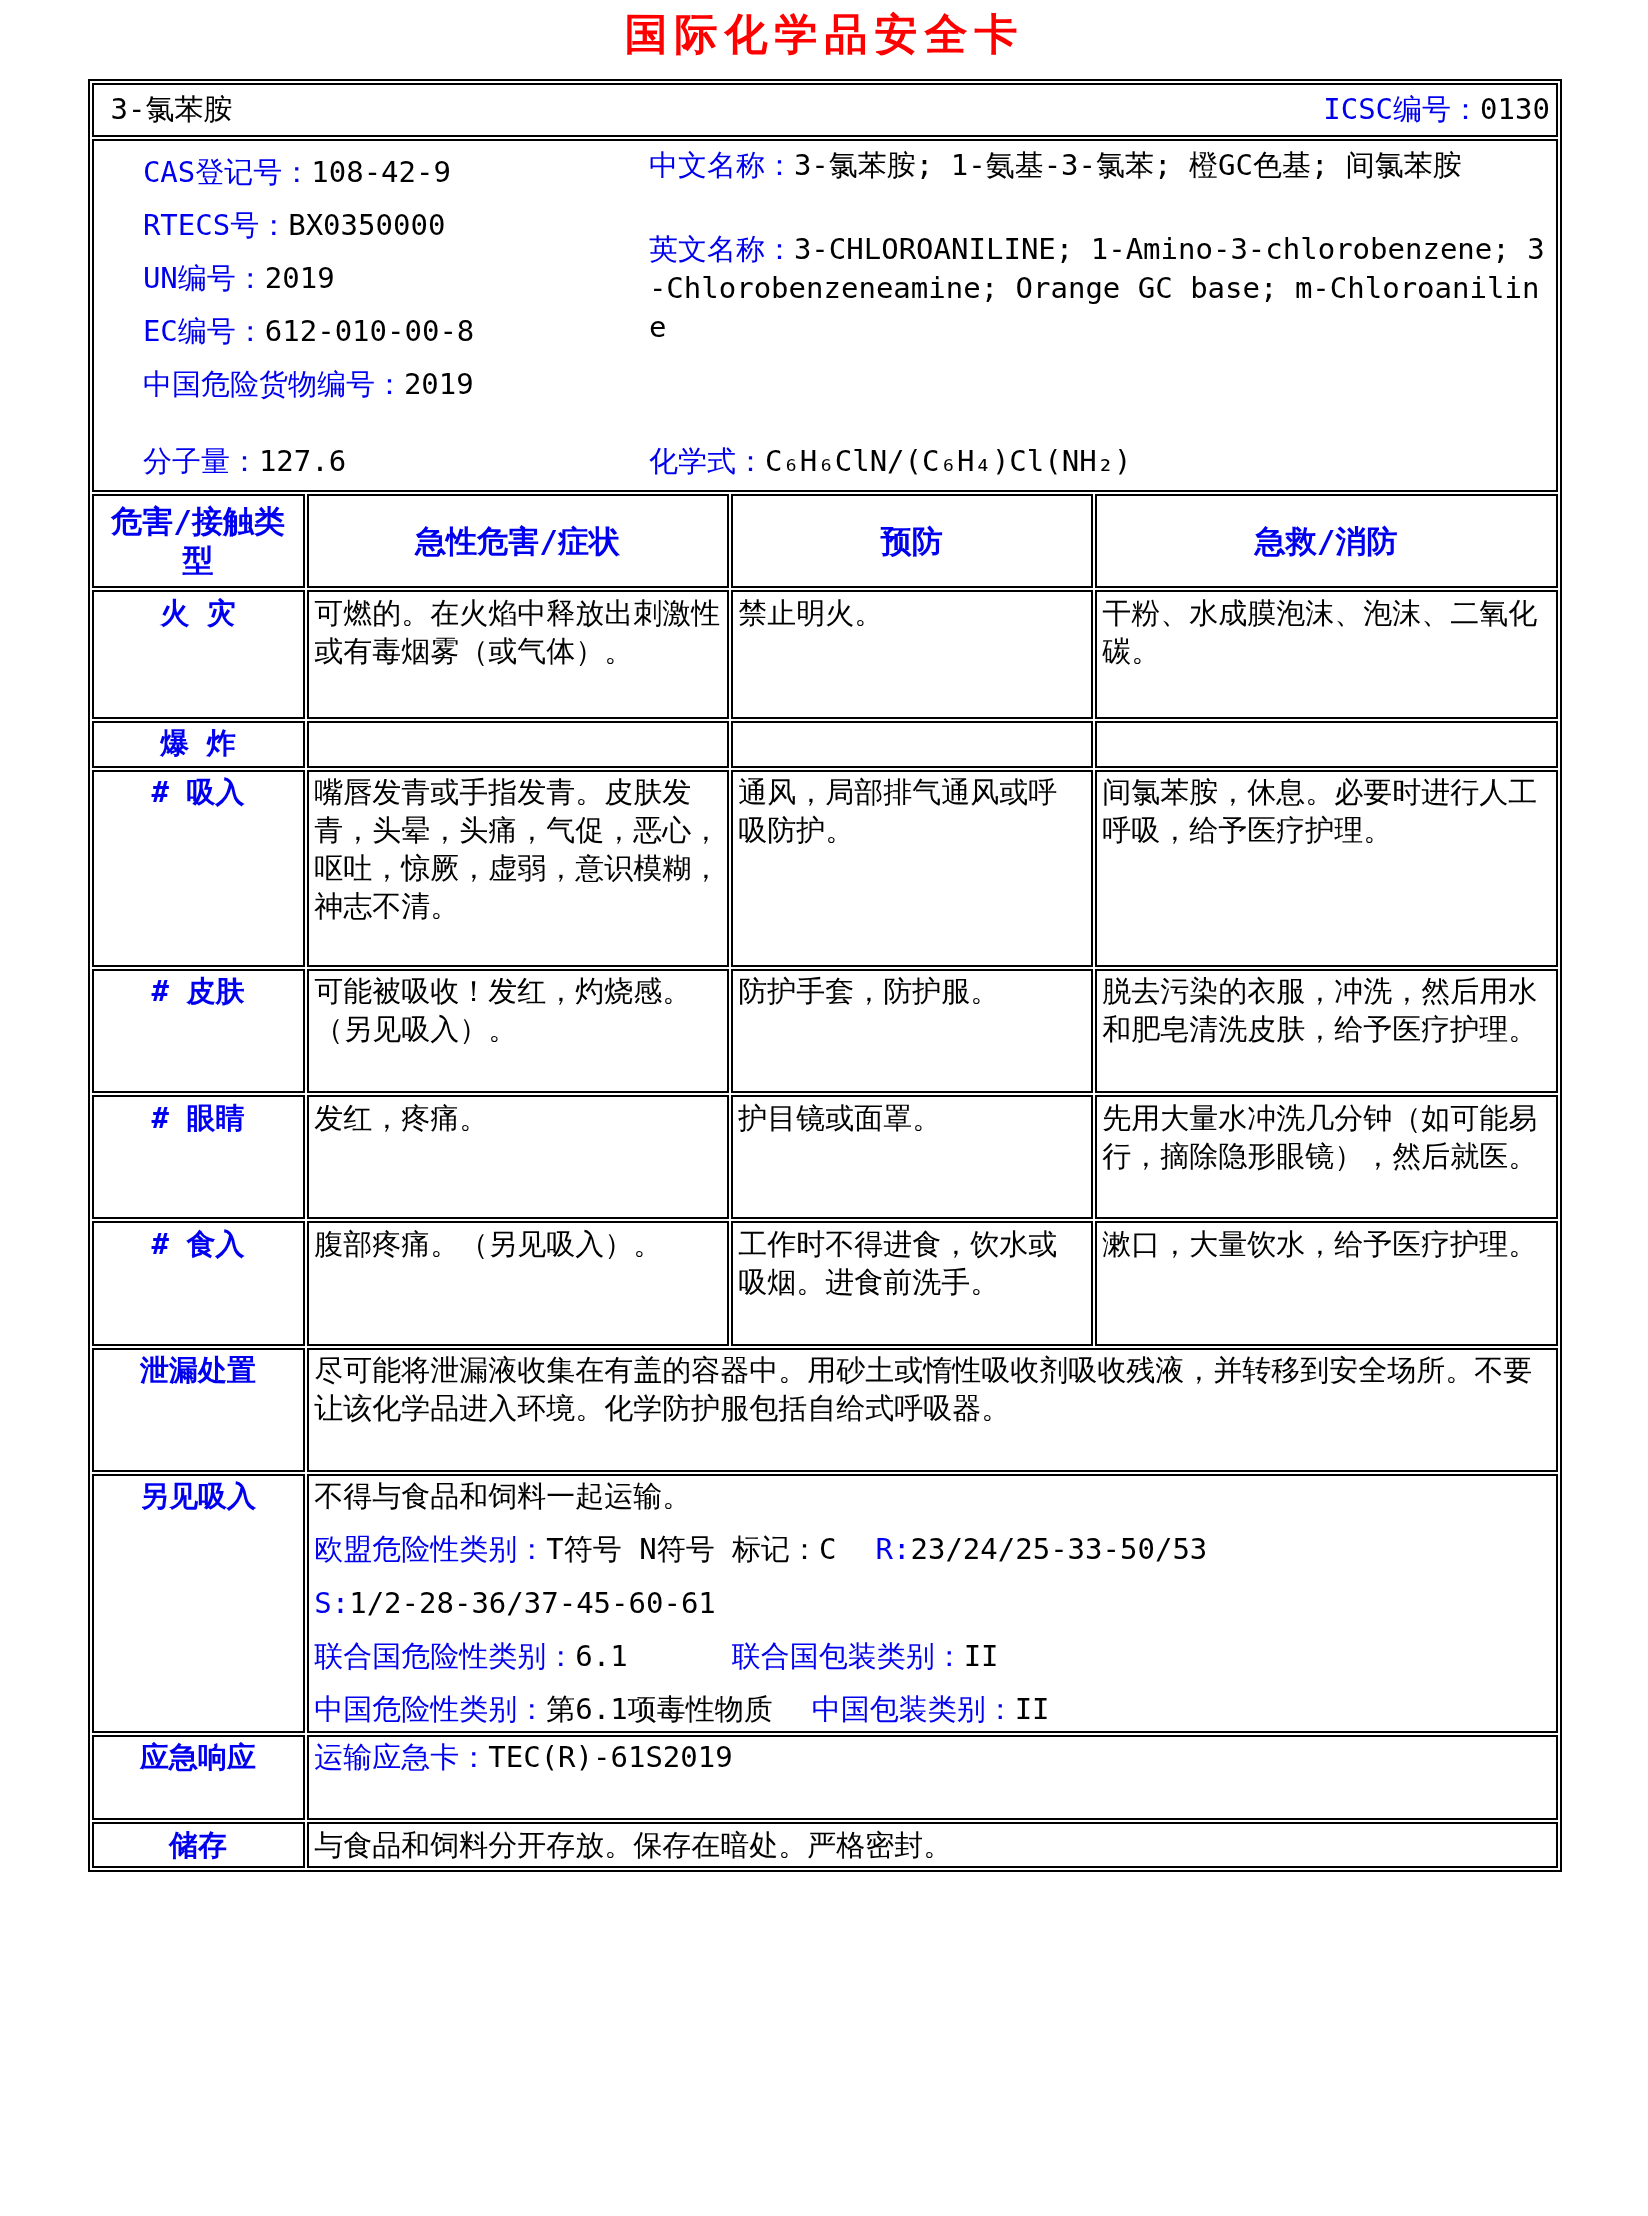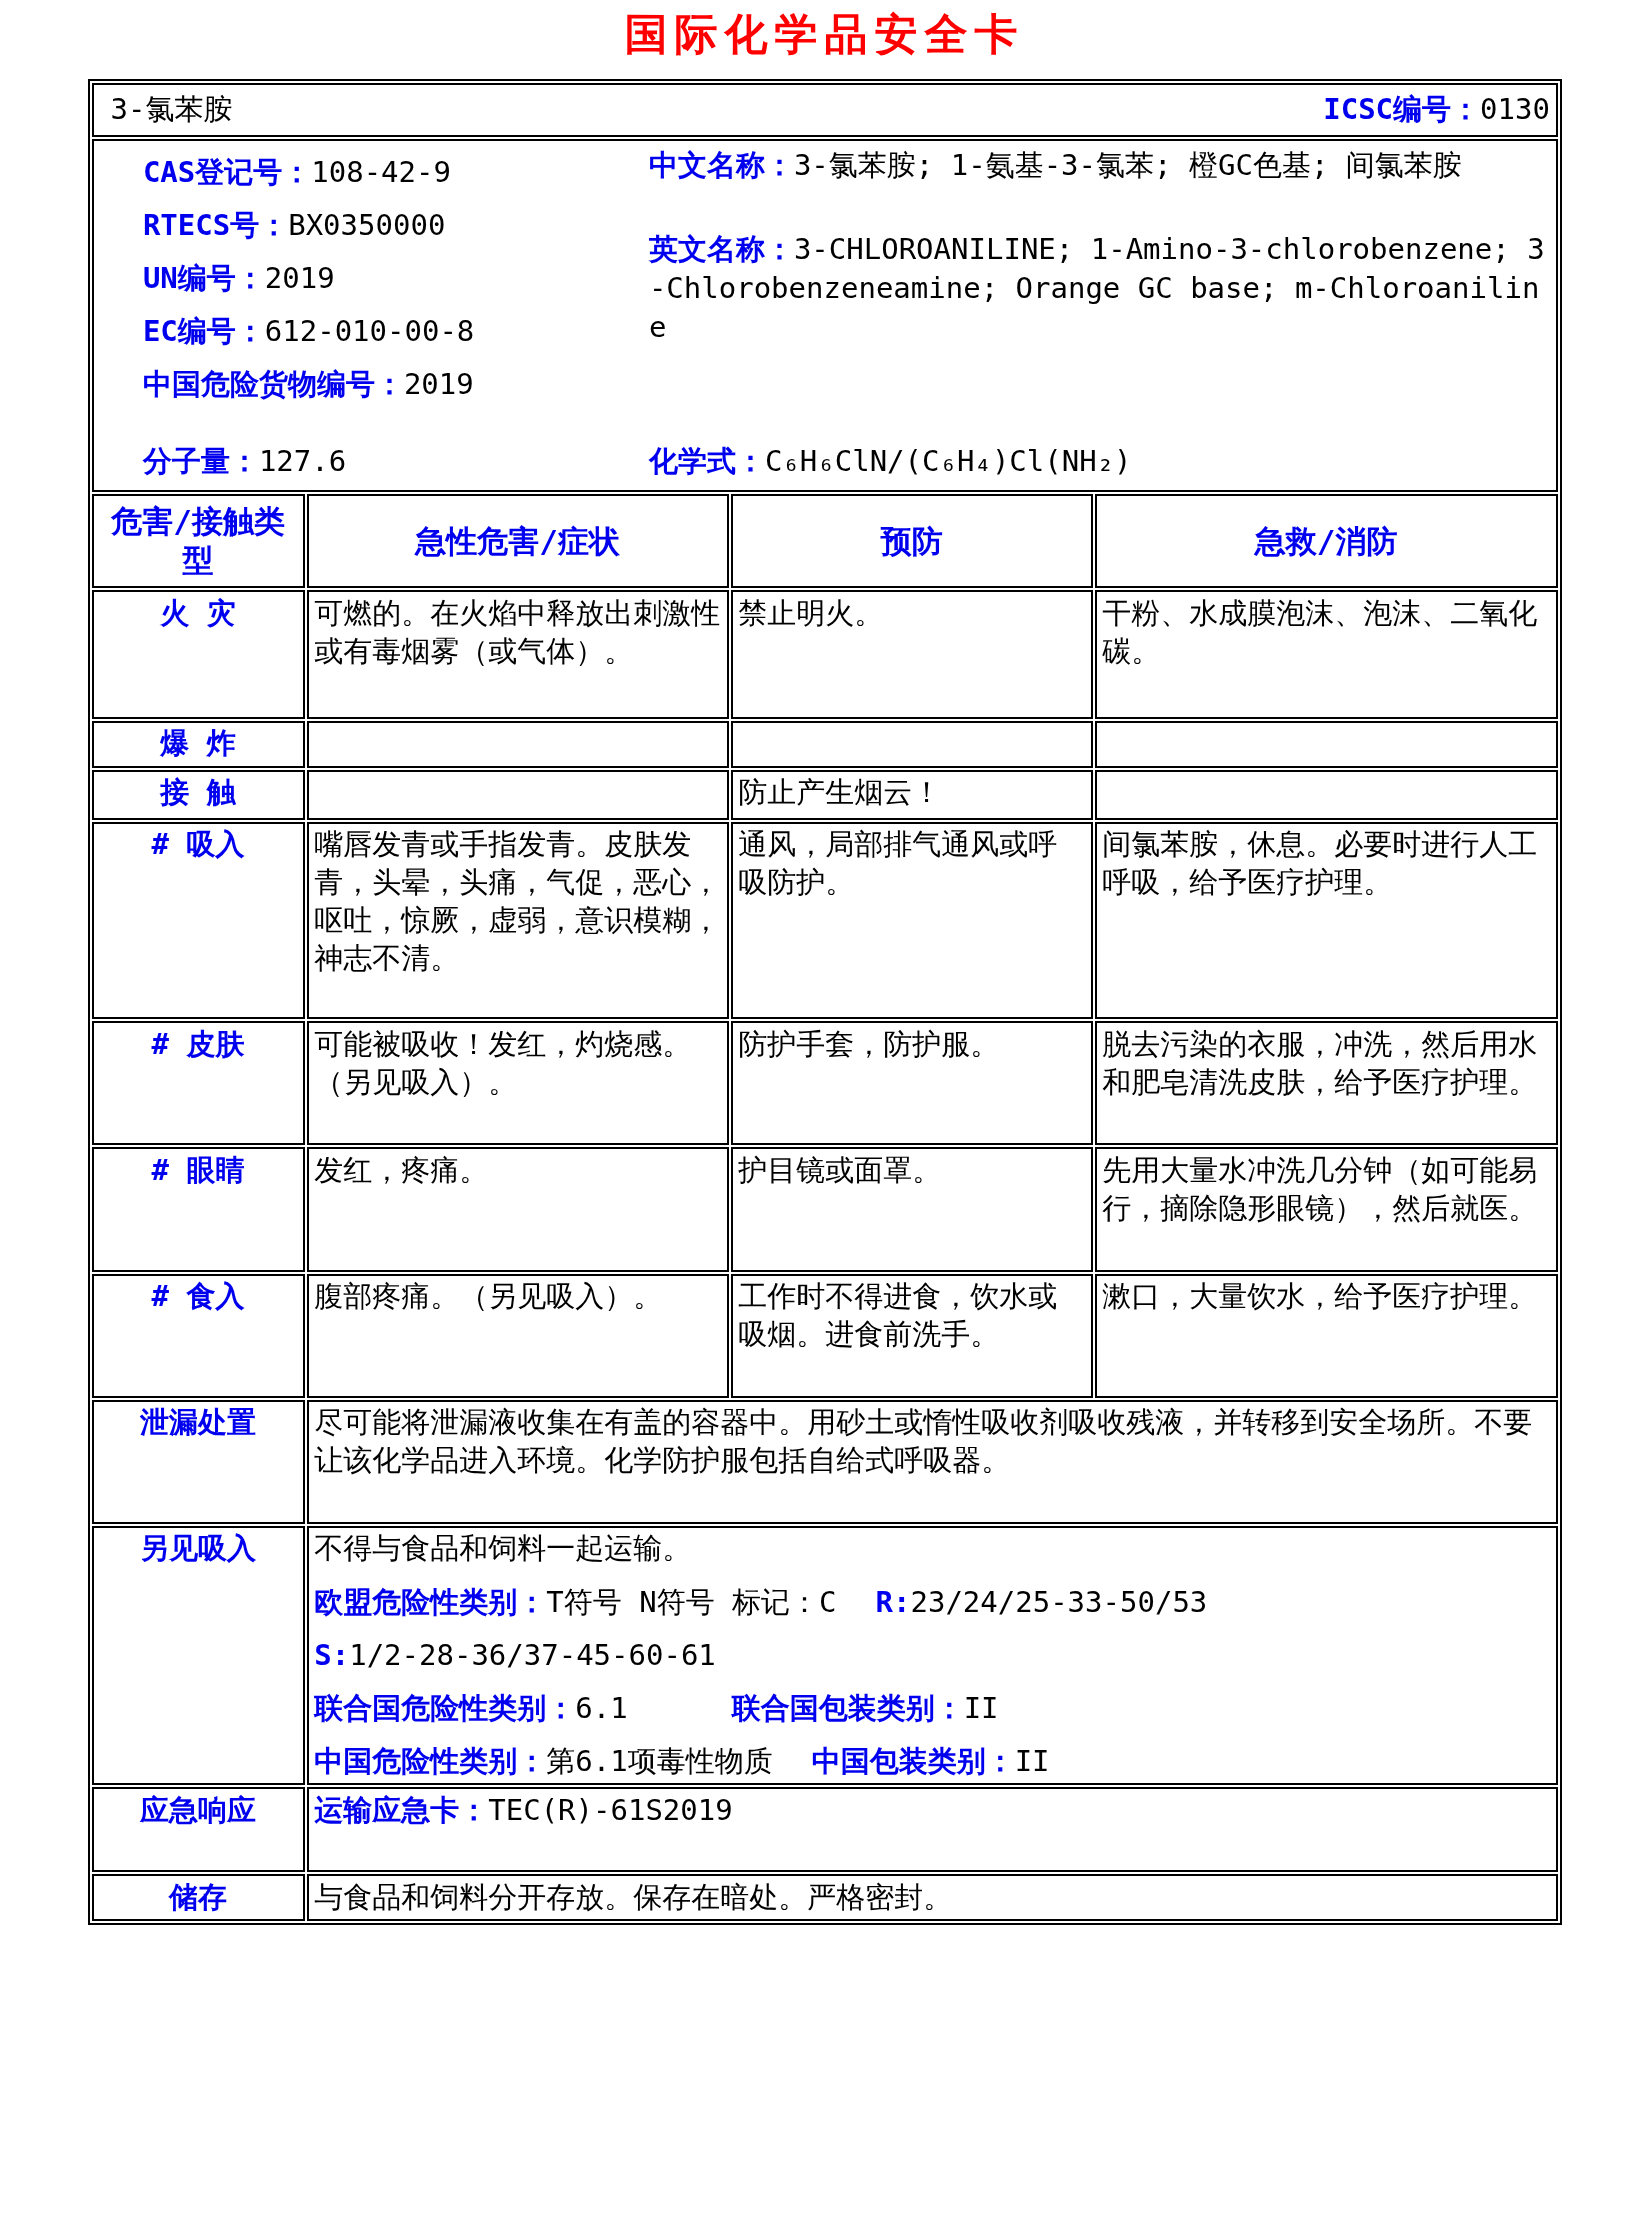--- a/index.html
+++ b/index.html
@@ -30,21 +30,21 @@
   }
   table.card td, table.card th{
     border:2.1px solid var(--ink);
     padding:1.4px 5.6px 2.8px 5.6px;
     vertical-align:top;
     font-size:29px;
     line-height:38px;
     word-break:break-all;
     overflow:hidden;
   }
-  .lbl{color:var(--accent_blue);font-weight:bold;}
+  .lbl{color:var(--accent_blue);font-weight:normal;}
   .val{color:var(--ink);font-weight:normal;}
   
   tr.r-name td{height:46px;vertical-align:middle;padding-left:17px;}
   .namebar{display:flex;justify-content:space-between;align-items:center;}
   
   tr.r-ident td{height:345px;padding-left:48px;}
   .ident-grid{
     display:grid;grid-template-columns:36% 64%;grid-template-rows:1fr auto;
     height:100%;padding:4.2px 1.4px 7px 1.4px;box-sizing:border-box;
   }
@@ -150,26 +150,20 @@
         <td>干粉、水成膜泡沫、泡沫、二氧化碳。</td>
       </tr>
 
       <tr class="r-expl">
         <td class="rowlbl">爆 炸</td>
         <td></td>
         <td></td>
         <td></td>
       </tr>
 
-      <tr class="r-cont">
-        <td class="rowlbl">接 触</td>
-        <td></td>
-        <td>防止产生烟云！</td>
-        <td></td>
-      </tr>
 
       <tr class="r-inh">
         <td class="rowlbl"># 吸入</td>
         <td>嘴唇发青或手指发青。皮肤发青，头晕，头痛，气促，恶心，呕吐，惊厥，虚弱，意识模糊，神志不清。</td>
         <td>通风，局部排气通风或呼吸防护。</td>
         <td>间氯苯胺，休息。必要时进行人工呼吸，给予医疗护理。</td>
       </tr>
 
       <tr class="r-skin">
         <td class="rowlbl"># 皮肤</td>

